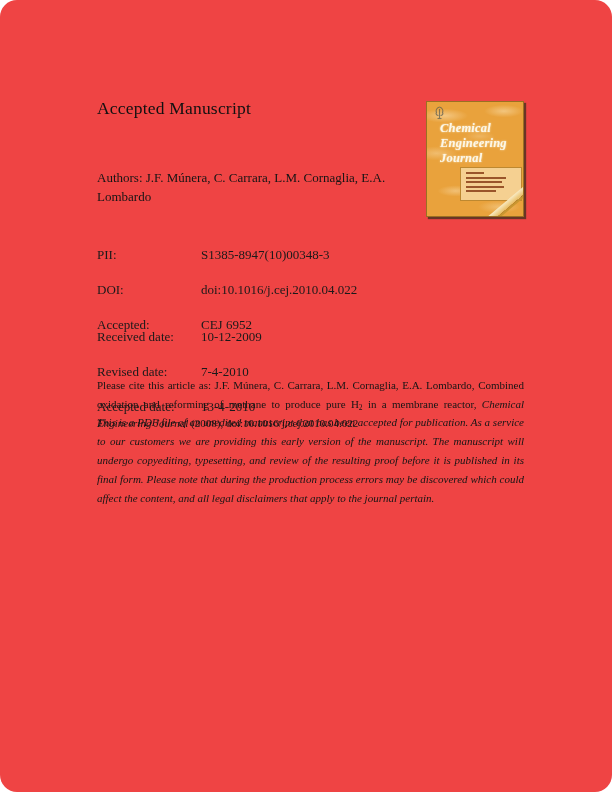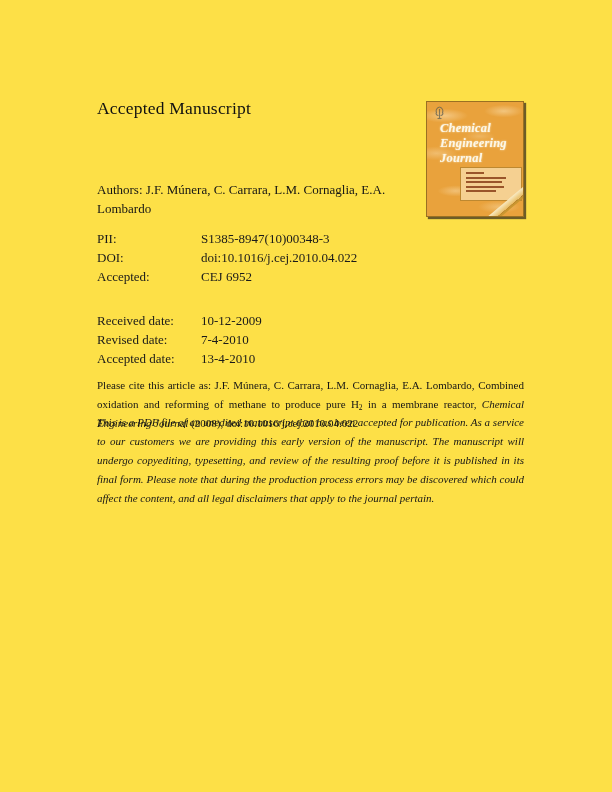--- a/index.html
+++ b/index.html
@@ -4,33 +4,33 @@
 <style>
   html, body { margin: 0; padding: 0; }
   body {
     width: 612px; height: 792px;
     background: #ffffff;
     font-family: "Liberation Serif", "DejaVu Serif", serif;
     color: #1a1a1a;
     position: relative;
     overflow: hidden;
   }
-  .page { position: absolute; inset: 0; background: #fde047; }
+  .page { position: absolute; inset: 0; background: #ef4444; border-radius: 17px; }
 
   .heading {
     position: absolute; left: 97px; top: 98px;
     font-size: 17.5px; font-weight: normal; color: #111;
     letter-spacing: 0.2px; margin: 0;
   }
   .block { position: absolute; left: 97px; font-size: 13px; line-height: 19px; color: #151515; }
   .title-block   { top: 138px; width: 318px; }
-  .authors-block { top: 180px; width: 318px; }
+  .authors-block { top: 168px; width: 318px; }
 
   .meta { position: absolute; left: 97px; font-size: 13px; line-height: 19px; }
-  .meta-row .m-label { display: inline-block; width: 104px; }
+  .meta-row .m-label { display: inline-block; width: 104px; margin-top: 16px; }
   .meta-ids   { top: 229px; }
   .meta-appear{ top: 282px; }
   .meta-dates { top: 311px; }
   .italic-value { font-style: italic; }
 
   .para {
     position: absolute; left: 97px; width: 427px;
     font-size: 11px; line-height: 19px; text-align: justify; color: #151515;
   }
   .citation   { top: 365px; }

